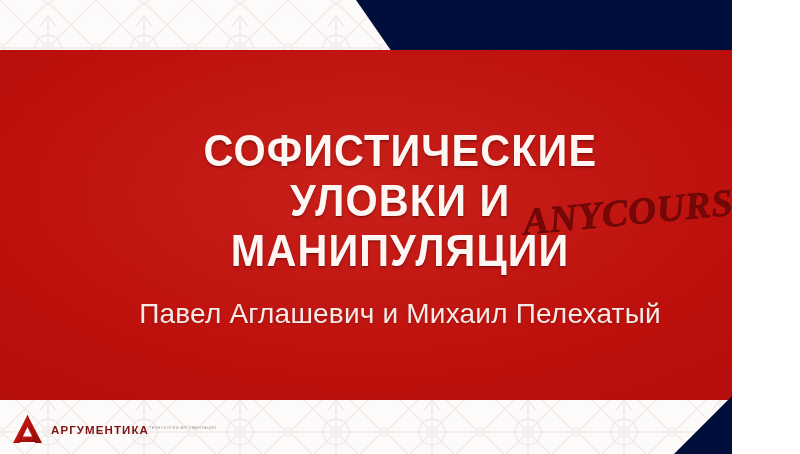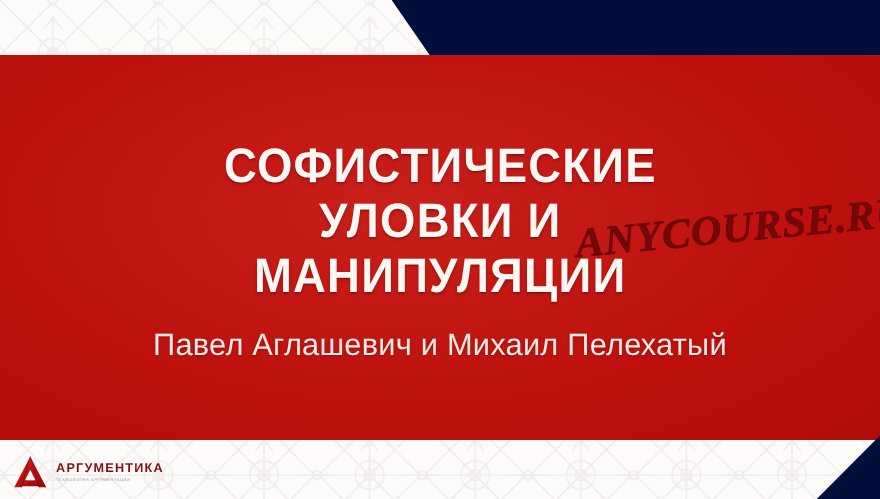--- a/index.html
+++ b/index.html
@@ -4,21 +4,21 @@
 <style>
   html,body{margin:0;padding:0;}
   body{
     width:800px;height:454px;
     background:#ffffff;
     font-family:"Liberation Sans",sans-serif;
     overflow:hidden;
   }
   #slide{
     position:relative;
-    width:800px;height:454px;
+    width:732px;height:454px;
     background:#fdfbfa;
     overflow:hidden;
   }
 
   
   .pattern{
     position:absolute;left:0;top:0;width:800px;height:454px;
     opacity:.55;
     pointer-events:none;
   }
@@ -104,21 +104,21 @@
     left:11px;bottom:8px;
     display:flex;align-items:center;
     z-index:5;
   }
   .logo-mark{
     width:33px;height:33px;
     flex:0 0 33px;
   }
   .logo-text{
     margin-left:7px;
-    display:flex;flex-direction:column;justify-content:center;
+    display:flex;justify-content:center;
   }
   .logo-name{
     color:#7d1412;
     font-family:"Liberation Sans",sans-serif;
     font-weight:bold;
     font-size:11.5px;
     letter-spacing:1.1px;
     line-height:12px;
     white-space:nowrap;
   }

